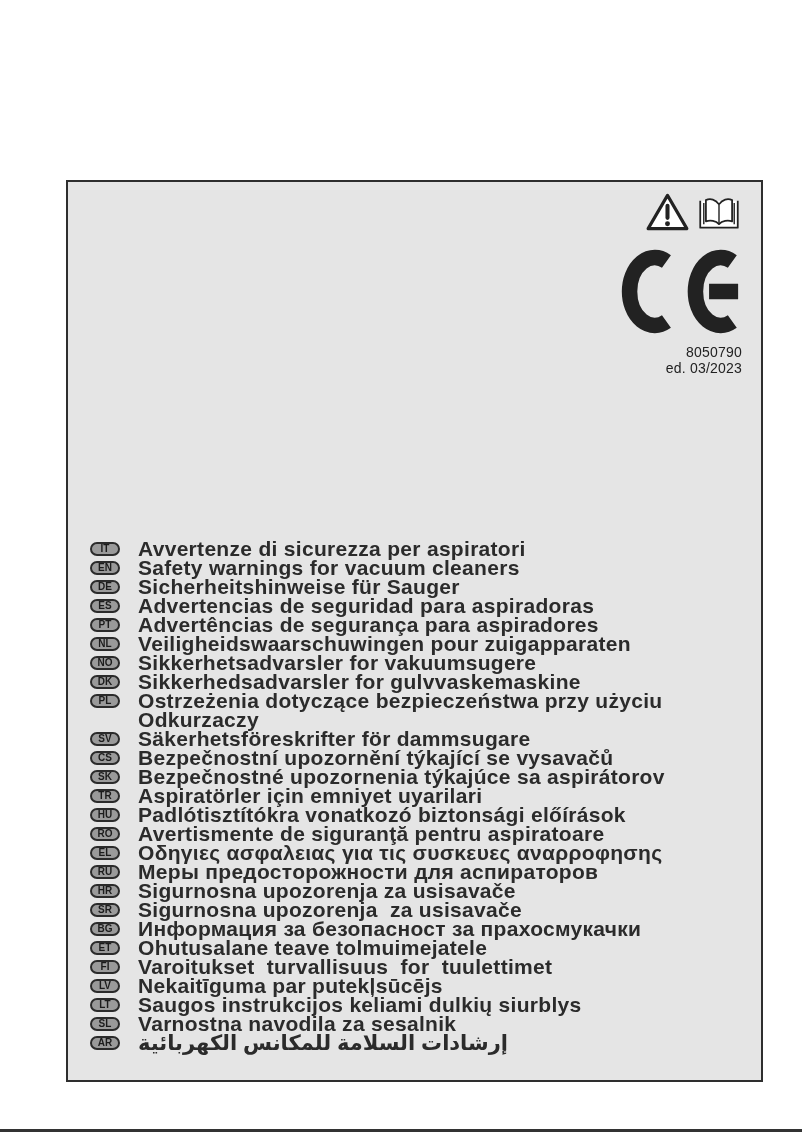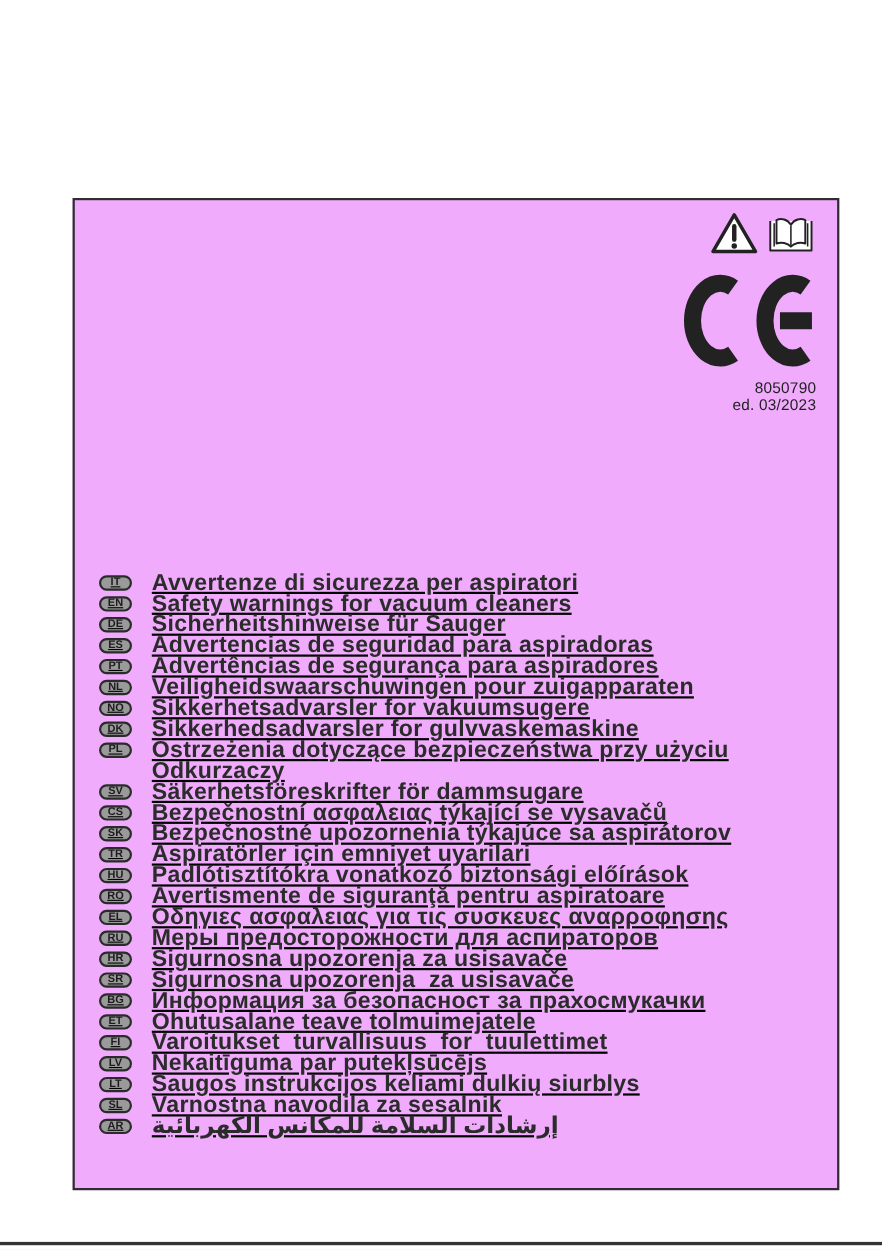--- a/index.html
+++ b/index.html
@@ -16,21 +16,21 @@
     overflow: hidden;
   }
   .frame {
     position: absolute;
     left: 66px;
     top: 180px;
     width: 697px;
     height: 902px;
     border: 2px solid #2e2e2e;
     box-sizing: border-box;
-    background: #f0abfc;
+    background: #e5e5e5;
   }
   .top-icons {
     position: absolute;
     top: 10px;
     right: 19px;
     display: flex;
     align-items: flex-end;
     gap: 6px;
   }
   .ce-mark {
@@ -46,23 +46,22 @@
     right: 19px;
     text-align: right;
     font-size: 14px;
     line-height: 16px;
     color: #222222;
     letter-spacing: 0.2px;
   }
   .lang-list {
     position: absolute;
     left: 22px;
-    top: 338px;
+    top: 357px;
     width: 640px;
-    text-decoration: underline;
   }
   .lang-row {
     display: flex;
     align-items: flex-start;
   }
   .badge {
     flex: none;
     width: 30px;
     height: 14px;
     margin-top: 2.5px;
@@ -186,21 +185,21 @@
 Odkurzaczy</span>
   </div>
 
   <div class="lang-row">
     <span class="badge">SV</span>
     <span class="lang-title">Säkerhetsföreskrifter för dammsugare</span>
   </div>
 
   <div class="lang-row">
     <span class="badge">CS</span>
-    <span class="lang-title">Bezpečnostní ασφαλειας týkající se vysavačů</span>
+    <span class="lang-title">Bezpečnostní upozornění týkající se vysavačů</span>
   </div>
 
   <div class="lang-row">
     <span class="badge">SK</span>
     <span class="lang-title">Bezpečnostné upozornenia týkajúce sa aspirátorov</span>
   </div>
 
   <div class="lang-row">
     <span class="badge">TR</span>
     <span class="lang-title">Aspiratörler için emniyet uyarilari</span>

